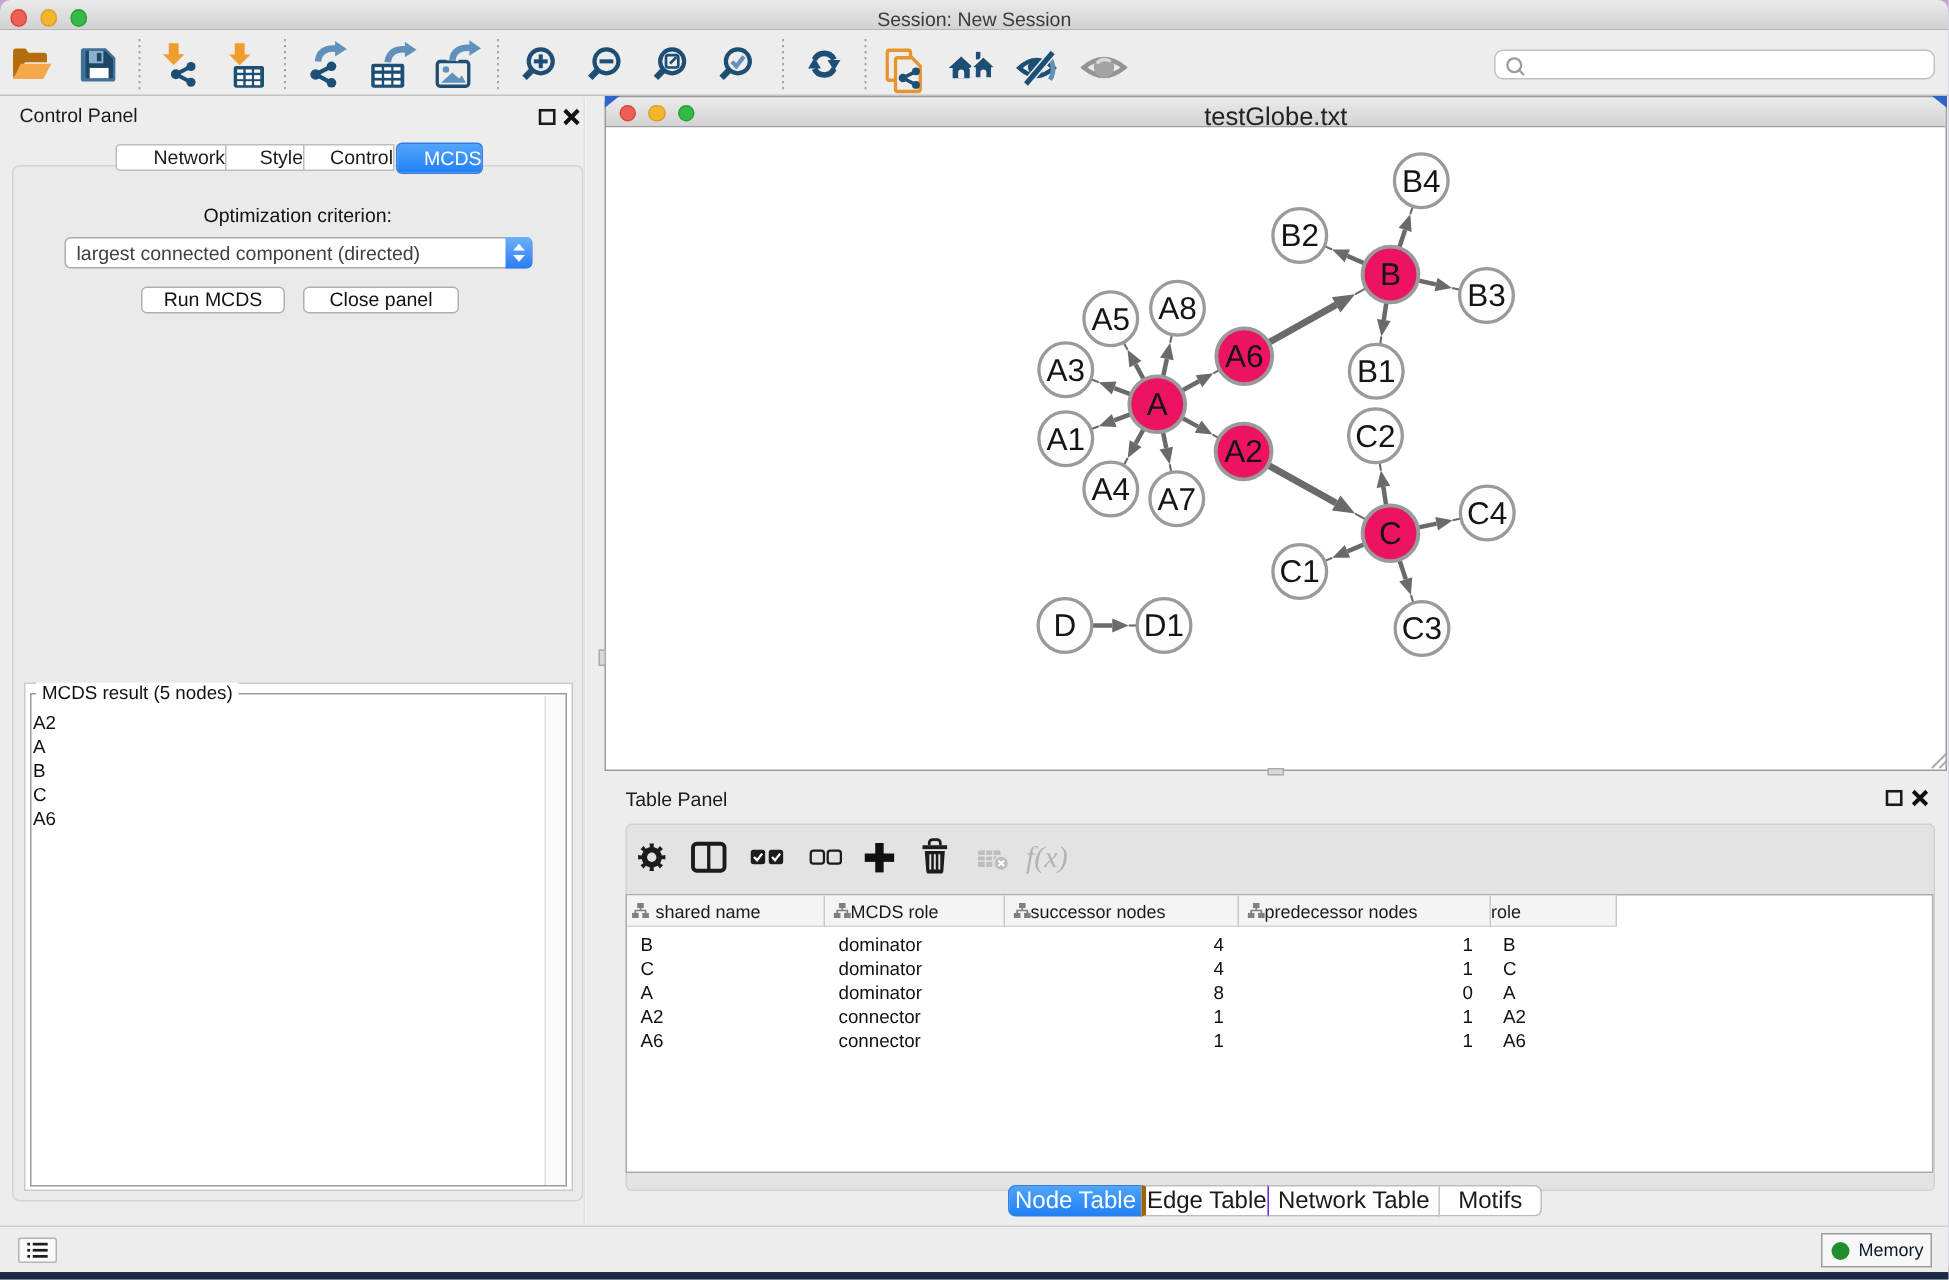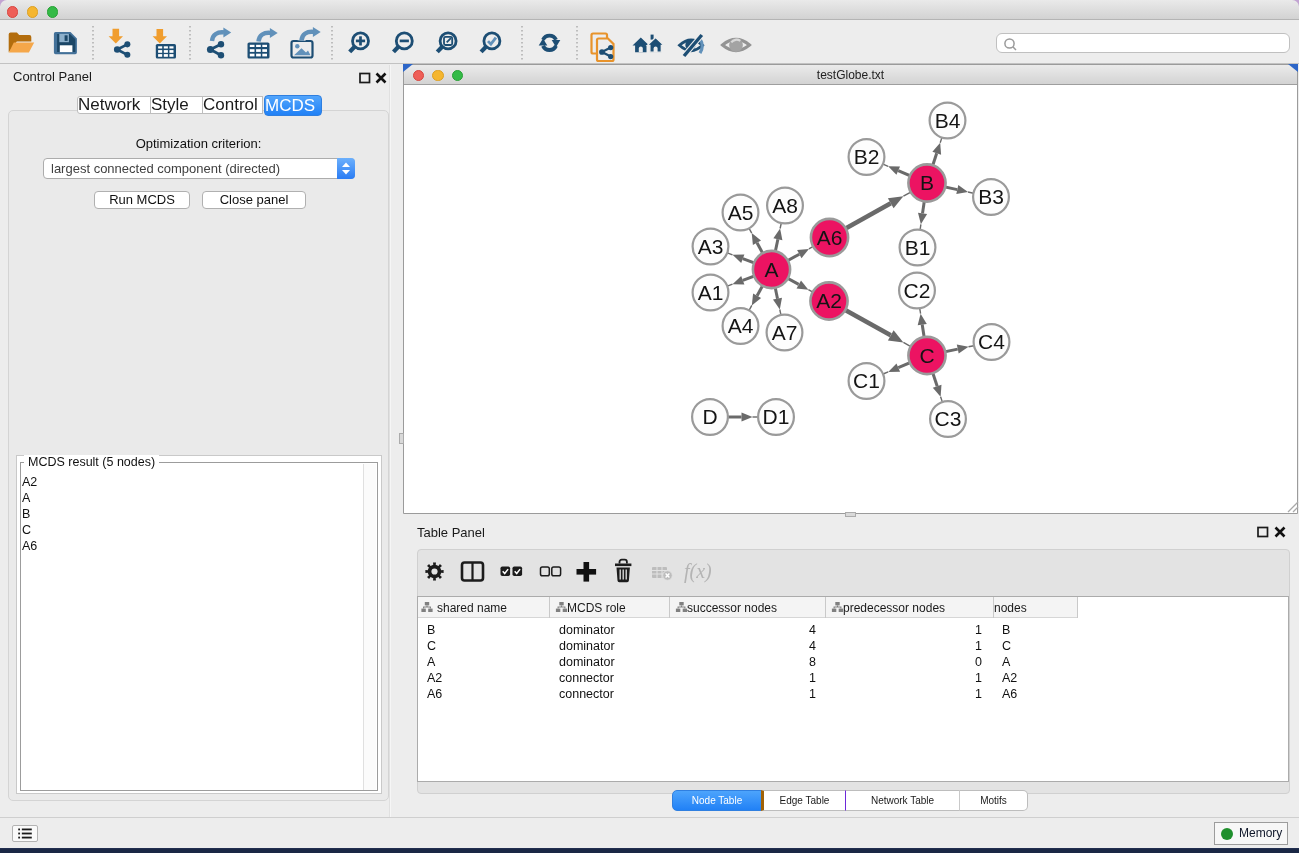--- a/index.html
+++ b/index.html
@@ -4,37 +4,38 @@
 html,body{width:1299px;height:853px;overflow:hidden}
 body{position:relative;font-family:"Liberation Sans",sans-serif;background:#b9a0ce}
 .abs{position:absolute}
 .app{position:absolute;left:0;top:2px;width:1299px;height:846px;background:#ededed;border-radius:7px 7px 0 0;overflow:hidden}
 .titlebar{position:absolute;left:0;top:0;width:1299px;height:20px;background:linear-gradient(#eaeaea,#d2d2d2);border-bottom:1px solid #b4b4b4;border-radius:7px 7px 0 0}
 .tl{position:absolute;width:11.5px;height:11.5px;border-radius:50%}
 .wtitle{position:absolute;width:100%;text-align:center;font-size:13px;color:#3a3a3a}
 .toolbar{position:absolute;left:0;top:21px;width:1299px;height:43px;background:#ededed;border-bottom:1px solid #c2c2c2}
 .search{position:absolute;left:996px;top:33px;width:294px;height:20px;background:#fff;border:1px solid #c0c0c0;border-radius:6px}
 .cp-title{position:absolute;left:13px;top:69px;font-size:13px;color:#1a1a1a}
-.tab{position:absolute;z-index:2;top:96px;height:18px;background:#fff;border:1px solid #bdbdbd;font-size:17px;color:#1a1a1a;text-align:left;line-height:16px}
+.tab{position:absolute;z-index:2;top:96px;height:18px;background:#fff;border:1px solid #bdbdbd;font-size:13px;color:#1a1a1a;text-align:right;line-height:16px}
 .tabsel{background:linear-gradient(#52a5fc,#2181f6);color:#fff;border-color:#2f7fe0;border-radius:3.5px}
 .cpanel{position:absolute;left:8px;top:110px;width:381px;height:691px;background:#eaeaea;border:1px solid #d4d4d4;border-radius:5px}
 .btn{position:absolute;background:#fff;border:1px solid #b0b0b0;border-radius:4px;font-size:13px;color:#111;text-align:center;line-height:16px;height:18px}
 .netwin{position:absolute;left:403px;top:64px;width:895px;height:450px;border:1px solid #9b9b9b;border-radius:5px 5px 0 0;background:#fff}
-.seg{position:absolute;top:790px;height:21px;border:1px solid #bdbdbd;background:#fff;font-size:10px;color:#1a1a1a;text-align:center;line-height:19px}
+.seg{position:absolute;top:790px;height:21px;border:1px solid #bdbdbd;background:#fff;font-size:16px;color:#1a1a1a;text-align:center;line-height:19px}
 .hdrlbl{position:absolute;top:0;height:22px;font-size:12px;color:#1a1a1a;line-height:22px}
 .cell{position:absolute;height:16px;font-size:12.5px;color:#111;line-height:16px}
 </style></head><body>
 <div style="position:absolute;left:0;top:0;width:1299px;height:8px;background:#c2a4d2"></div>
 <div style="position:absolute;left:0;top:845px;width:1299px;height:8px;background:#222f50"></div>
 <div style="position:absolute;left:0;top:849px;width:1299px;height:4px;background:#1a2745"></div>
 <div class="app"></div>
 <div class="titlebar">
  <div class="tl" style="left:6.8px;top:6.2px;background:#ee5f58;border:0.5px solid #d9453e"></div>
  <div class="tl" style="left:26.8px;top:6.2px;background:#f5b62f;border:0.5px solid #dda022"></div>
  <div class="tl" style="left:46.8px;top:6.2px;background:#34ba47;border:0.5px solid #27a135"></div>
+ <div class="wtitle" style="top:5px">Session: New Session</div>
 </div>
 <div class="toolbar"></div>
 <svg style="position:absolute;left:0;top:22px" width="1299" height="42" viewBox="0 0 1299 42">
     <line x1="93" y1="4" x2="93" y2="38" stroke="#9d9d9d" stroke-width="1.2" stroke-dasharray="1.5,2.5"></line>
     <line x1="190" y1="4" x2="190" y2="38" stroke="#9d9d9d" stroke-width="1.2" stroke-dasharray="1.5,2.5"></line>
     <line x1="332" y1="4" x2="332" y2="38" stroke="#9d9d9d" stroke-width="1.2" stroke-dasharray="1.5,2.5"></line>
     <line x1="522" y1="4" x2="522" y2="38" stroke="#9d9d9d" stroke-width="1.2" stroke-dasharray="1.5,2.5"></line>
     <line x1="577" y1="4" x2="577" y2="38" stroke="#9d9d9d" stroke-width="1.2" stroke-dasharray="1.5,2.5"></line>
     <path d="M8.7,30.4 V12.3 q0,-1.9 1.9,-1.9 h6.3 l2.3,2.7 h10.2 q1.9,0 1.9,1.9 v4.5 h-14.5 z" fill="#b36d0d"></path>
     <polygon points="13.8,20.5 34.2,20.5 28.9,30.6 8.9,30.6" fill="#f5a74a"></polygon>
@@ -159,21 +160,21 @@
 <div class="abs" style="left:404px;top:65px;width:893px;height:20px;background:linear-gradient(#ebebeb,#d3d3d3);border-bottom:1px solid #9e9e9e;border-radius:4px 4px 0 0"></div>
 <svg class="abs" style="left:403px;top:64px" width="10" height="8">
     <polygon points="0,0 10,0 0,8" fill="#2d66c8"></polygon>
   </svg>
 <svg class="abs" style="left:1288px;top:64px" width="10" height="8">
     <polygon points="10,0 0,0 10,8" fill="#2d66c8"></polygon>
   </svg>
 <div class="tl" style="left:412.5px;top:69.5px;background:#ee5f58;border:0.5px solid #d9453e"></div>
 <div class="tl" style="left:432px;top:69.5px;background:#f5b62f;border:0.5px solid #dda022"></div>
 <div class="tl" style="left:451.5px;top:69.5px;background:#34ba47;border:0.5px solid #27a135"></div>
-<div class="abs" style="left:404px;top:68px;width:893px;text-align:center;font-size:12px;color:#222">testGlobe.txt</div>
+<div class="abs" style="left:404px;top:68px;width:893px;text-align:center;font-size:17px;color:#222">testGlobe.txt</div>
 <svg style="position:absolute;left:404px;top:85px" width="893" height="428" viewBox="0 0 893 428">
     <line x1="347.7" y1="148.1" x2="345.1" y2="143.3" stroke="#6a6a6a" stroke-width="1.4"></line>
     <line x1="367.5" y1="184.5" x2="353.0" y2="157.8" stroke="#6a6a6a" stroke-width="3.0"></line>
     <polygon points="347.7,148.1 357.0,155.6 348.9,160.0" fill="#6a6a6a"></polygon>
     <line x1="376.1" y1="143.5" x2="377.3" y2="138.1" stroke="#6a6a6a" stroke-width="1.4"></line>
     <line x1="367.5" y1="184.5" x2="373.9" y2="154.3" stroke="#6a6a6a" stroke-width="3.0"></line>
     <polygon points="376.1,143.5 378.4,155.2 369.4,153.3" fill="#6a6a6a"></polygon>
     <line x1="328.5" y1="169.8" x2="323.3" y2="167.9" stroke="#6a6a6a" stroke-width="1.4"></line>
     <line x1="367.5" y1="184.5" x2="338.8" y2="173.7" stroke="#6a6a6a" stroke-width="3.0"></line>
     <polygon points="328.5,169.8 340.4,169.4 337.2,178.0" fill="#6a6a6a"></polygon>
@@ -335,21 +336,21 @@
     <path d="M264.5,9.4 v1.4 M261.1,12.6 v-1.6 h6.8 v1.6" stroke="#808080" stroke-width="1.1" fill="none"></path>
     <rect x="418.3" y="6" width="4.4" height="3.4" fill="#808080"></rect>
     <rect x="414.9" y="12.6" width="4.4" height="3.4" fill="#808080"></rect>
     <rect x="421.7" y="12.6" width="4.4" height="3.4" fill="#808080"></rect>
     <path d="M420.5,9.4 v1.4 M417.1,12.6 v-1.6 h6.8 v1.6" stroke="#808080" stroke-width="1.1" fill="none"></path>
   </svg>
 <div class="hdrlbl" style="left:437px;width:112px;top:597px">shared name</div>
 <div class="hdrlbl" style="left:567px;width:102px;top:597px">MCDS role</div>
 <div class="hdrlbl" style="left:687px;width:138px;top:597px">successor nodes</div>
 <div class="hdrlbl" style="left:843px;width:150px;top:597px">predecessor nodes</div>
-<div class="hdrlbl" style="left:994px;width:83px;top:597px">nodes</div>
+<div class="hdrlbl" style="left:994px;width:83px;top:597px">role</div>
 <div class="cell" style="left:427px;top:622px;width:100px">B</div>
 <div class="cell" style="left:559px;top:622px;width:100px">dominator</div>
 <div class="cell" style="left:716px;top:622px;width:100px;text-align:right">4</div>
 <div class="cell" style="left:882px;top:622px;width:100px;text-align:right">1</div>
 <div class="cell" style="left:1002px;top:622px;width:70px">B</div>
 <div class="cell" style="left:427px;top:638px;width:100px">C</div>
 <div class="cell" style="left:559px;top:638px;width:100px">dominator</div>
 <div class="cell" style="left:716px;top:638px;width:100px;text-align:right">4</div>
 <div class="cell" style="left:882px;top:638px;width:100px;text-align:right">1</div>
 <div class="cell" style="left:1002px;top:638px;width:70px">C</div>

